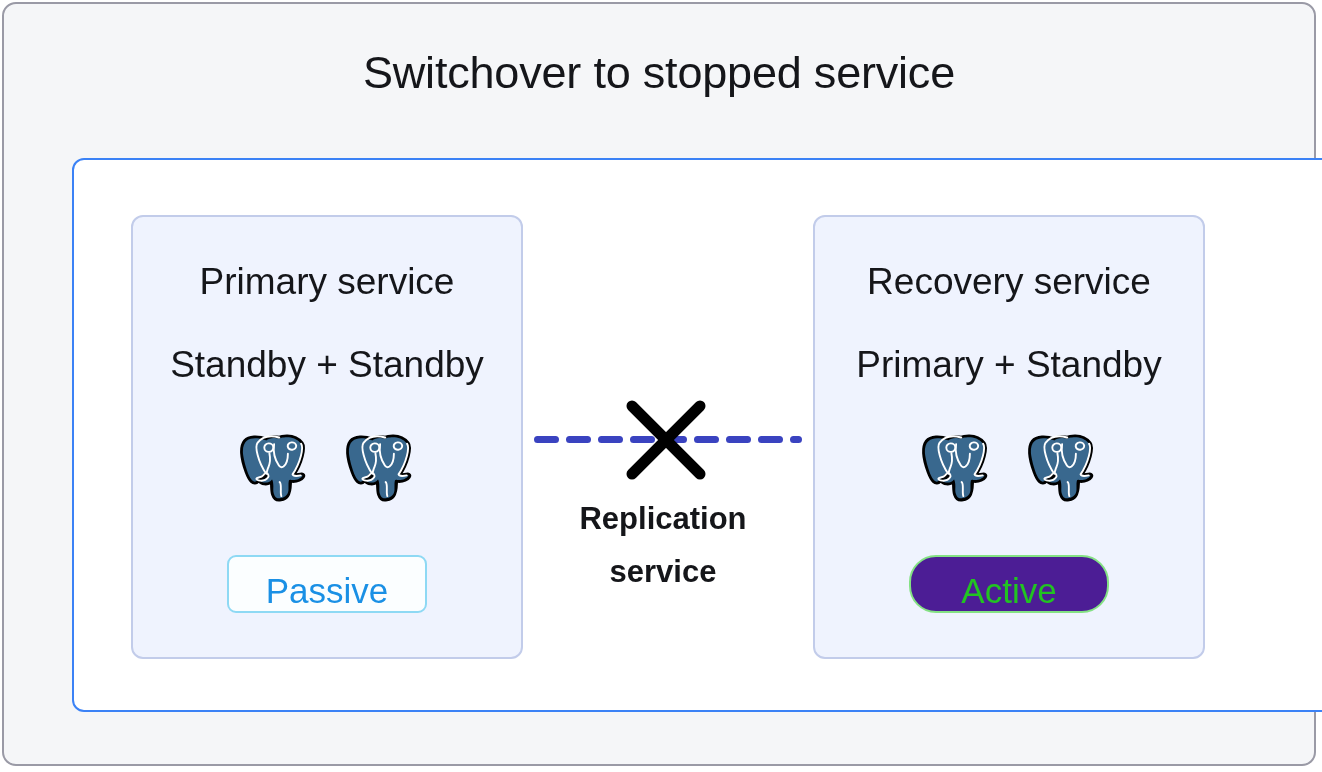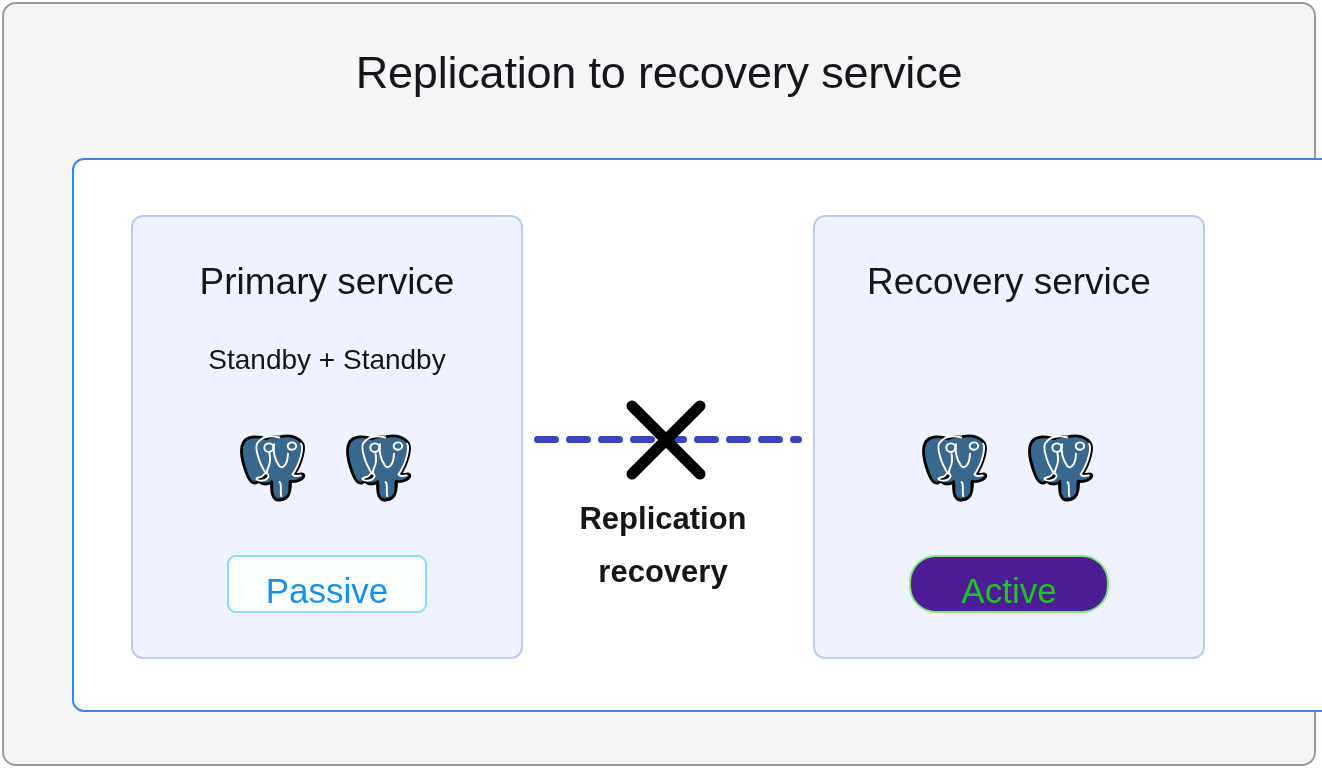--- a/index.html
+++ b/index.html
@@ -84,21 +84,21 @@
     font-weight: 400;
     color: #15161a;
     line-height: 1.15;
   }
   .panel-subheading {
     position: absolute;
     left: 0;
     right: 0;
     top: 127px;
     text-align: center;
-    font-size: 28px;
+    font-size: 37px;
     font-weight: 400;
     color: #15161a;
     line-height: 1.15;
   }
 
   
   .node-row {
     position: absolute;
     left: 0;
     right: 0;
@@ -178,21 +178,21 @@
   }
   .link-caption span { display: block; }
 </style>
 </head>
 <body>
 
 <div class="screen">
 
   <div class="outer-frame"></div>
 
-  <div class="diagram-title">Replication to recovery service</div>
+  <div class="diagram-title">Switchover to stopped service</div>
 
   <div class="inner-canvas">
 
     <div class="service-panel panel-left" style="left:57px; top:55px;">
       <div class="panel-heading">Primary service</div>
       <div class="panel-subheading">Standby + Standby</div>
 
       <div class="node-row">
         <svg class="db-node" viewBox="0 0 72 74">
           <g stroke="#000000" stroke-width="5.6" stroke-linecap="round" stroke-linejoin="round" fill="none">
@@ -236,26 +236,27 @@
         <line x1="3.5" y1="3.5" x2="264.5" y2="3.5" stroke="#3a43c0" stroke-width="7" stroke-linecap="round" stroke-dasharray="18 14"></line>
       </svg>
 
       <svg class="break-x" viewBox="0 0 82 82">
         <line x1="7" y1="7" x2="75" y2="75" stroke="#000000" stroke-width="11" stroke-linecap="round"></line>
         <line x1="75" y1="7" x2="7" y2="75" stroke="#000000" stroke-width="11" stroke-linecap="round"></line>
       </svg>
 
       <div class="link-caption">
         <span>Replication</span>
-        <span>recovery</span>
+        <span>service</span>
       </div>
     </div>
 
     <div class="service-panel panel-right" style="left:727px; top:55px;">
       <div class="panel-heading">Recovery service</div>
+      <div class="panel-subheading">Primary + Standby</div>
 
       <div class="node-row">
         <svg class="db-node" viewBox="0 0 72 74">
           <g stroke="#000000" stroke-width="5.6" stroke-linecap="round" stroke-linejoin="round" fill="none">
             <path d="M50.5 53.5c0.4-3.6 0.3-4.1 3-3.5l0.7 0.06c2.1 0.1 4.8-0.35 6.4-1.1 3.4-1.6 5.4-4.2 2.1-3.5 -7.6 1.6-8.1-1-8.1-1 8-11.9 11.4-27 8.5-30.7 -7.9-10.1-21.6-5.3-21.8-5.2l-0.07 0.01c-1.5-0.3-3.2-0.5-5.1-0.53 -3.4-0.06-6 0.9-8 2.4 0 0-24.4-10-23.2 12.6 0.24 4.8 6.9 36.4 14.9 26.8 2.9-3.5 5.7-6.5 5.7-6.5 1.4 0.95 3.1 1.4 4.9 1.2l0.14-0.12c-0.04 0.45-0.02 0.88 0.06 1.4 -2.1 2.3-1.5 2.7-5.7 3.6 -4.2 0.87-1.7 2.4-0.12 2.8 1.9 0.48 6.4 1.16 9.4-3.04l-0.12 0.5c0.8 0.64 0.75 4.6 0.86 7.4 0.12 2.8 0.3 5.5 0.9 7 0.6 1.6 1.3 5.6 6.8 4.4 4.6-0.98 8.2-2.4 8.5-15.6"></path>
           </g>
           <path d="M50.5 53.5c0.4-3.6 0.3-4.1 3-3.5l0.7 0.06c2.1 0.1 4.8-0.35 6.4-1.1 3.4-1.6 5.4-4.2 2.1-3.5 -7.6 1.6-8.1-1-8.1-1 8-11.9 11.4-27 8.5-30.7 -7.9-10.1-21.6-5.3-21.8-5.2l-0.07 0.01c-1.5-0.3-3.2-0.5-5.1-0.53 -3.4-0.06-6 0.9-8 2.4 0 0-24.4-10-23.2 12.6 0.24 4.8 6.9 36.4 14.9 26.8 2.9-3.5 5.7-6.5 5.7-6.5 1.4 0.95 3.1 1.4 4.9 1.2l0.14-0.12c-0.04 0.45-0.02 0.88 0.06 1.4 -2.1 2.3-1.5 2.7-5.7 3.6 -4.2 0.87-1.7 2.4-0.12 2.8 1.9 0.48 6.4 1.16 9.4-3.04l-0.12 0.5c0.8 0.64 1.35 4.05 1.25 7.14 -0.1 3.1-0.17 5.2 0.5 6.9 0.67 1.7 1.34 5.5 7.05 4.3 4.77-1.02 7.25-3.67 7.6-8.1" fill="#39688e"></path>
           <g fill="none" stroke="#ffffff" stroke-width="1.9" stroke-linecap="round" stroke-linejoin="round">
             <path d="M62.7 45.4c-7.6 1.56-8.15-1.02-8.15-1.02 8.02-11.9 11.37-27 8.48-30.68"></path>
             <path d="M41.3 7.55c-0.2 0.05-13.9-4.85-21.8 5.25 -2.9 3.7 0.45 18.8 8.47 30.7"></path>

